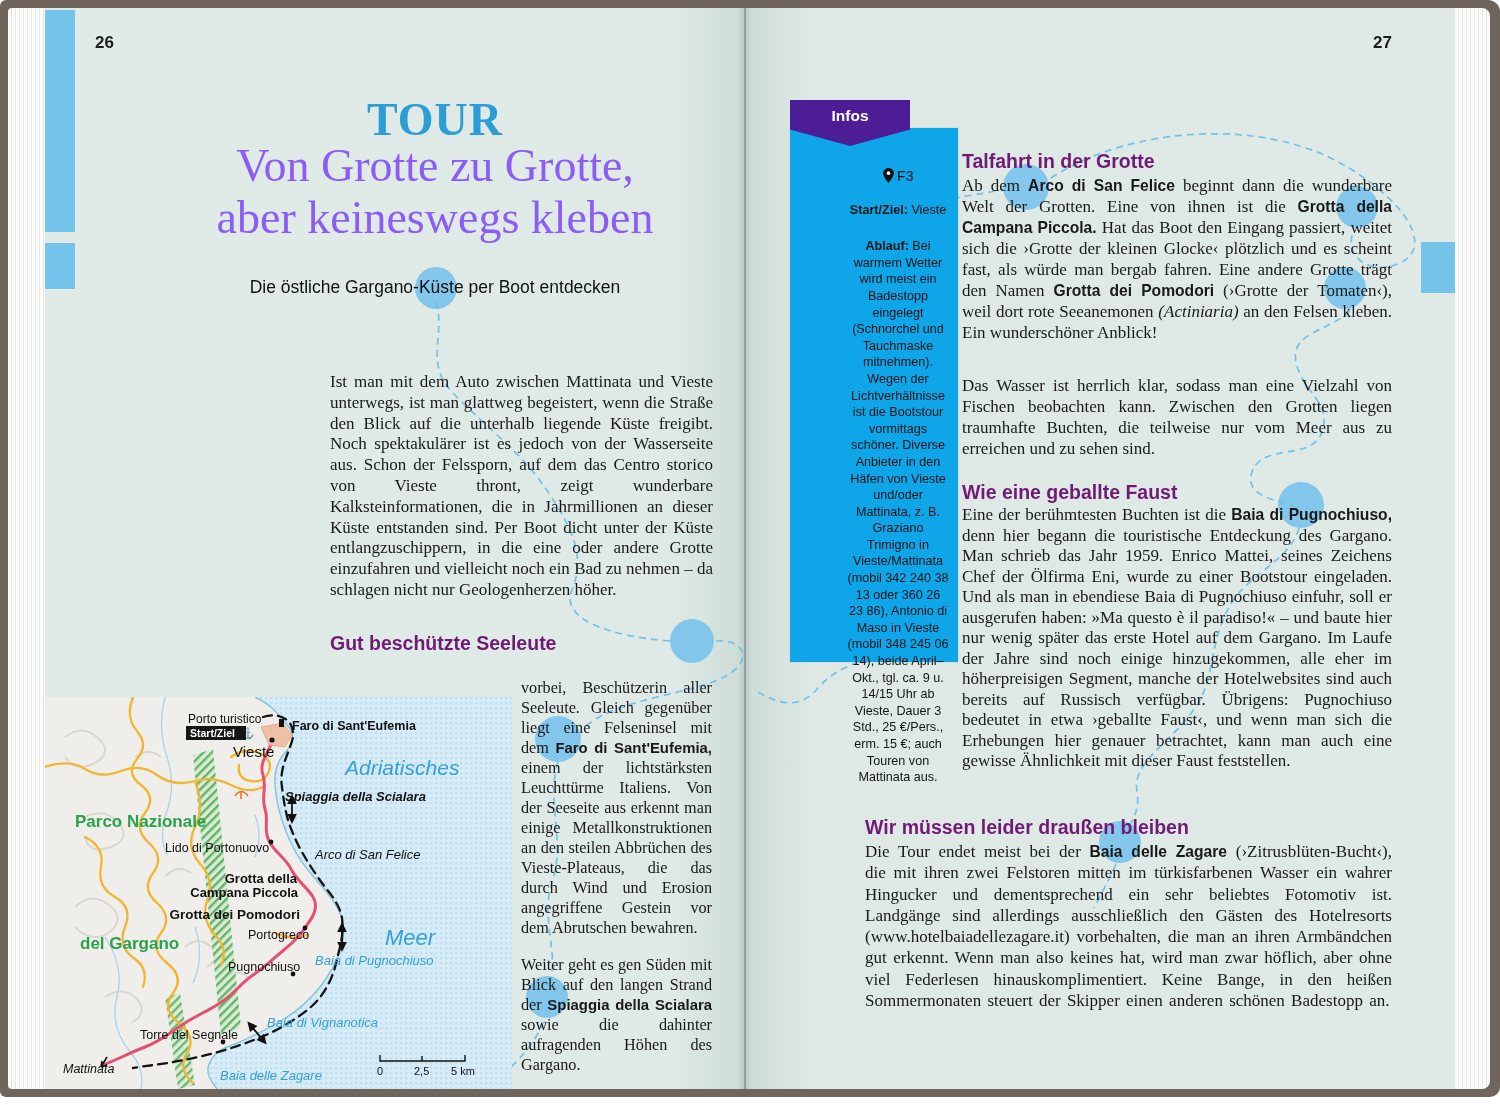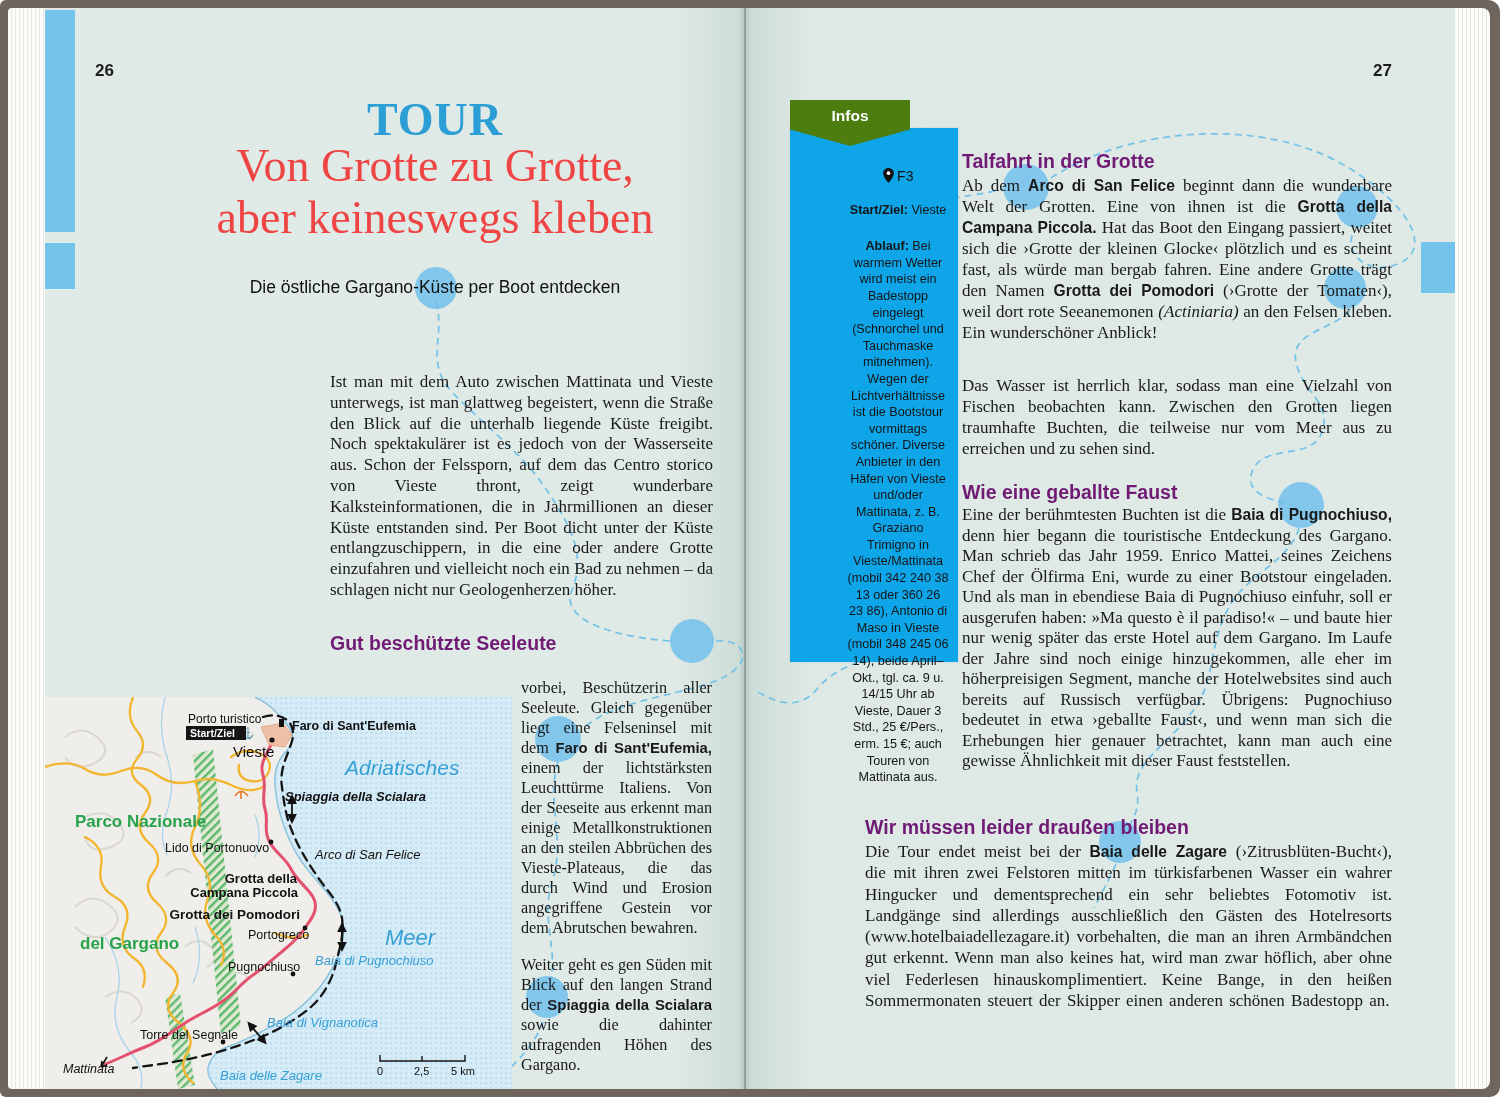--- a/index.html
+++ b/index.html
@@ -13,38 +13,38 @@
   .stack-left{left:8px;width:37px;border-radius:4px 0 0 4px;}
   .stack-right{left:1455px;width:35px;border-radius:0 8px 8px 0;}
   .page{position:absolute;top:8px;height:1081px;}
   .page-left{left:45px;width:700px;
     background:linear-gradient(to right,#e0eae6 0%,#dfe9e5 90%,#cdddd8 99%,#b7c8c4 100%);}
   .page-right{left:745px;width:710px;
     background:linear-gradient(to left,#dfe9e5 0%,#dee8e4 91%,#cdddd8 99%,#bac9c6 100%);}
   .spine{position:absolute;left:744px;top:8px;width:2px;height:1081px;background:#93a29e;}
 
   .abs{position:absolute;}
-  .pagenum{font-weight:700;font-size:17px;color:#1c1c1c;margin-top:28px;}
+  .pagenum{font-weight:700;font-size:17px;color:#1c1c1c;}
   .bluebar{background:#74c3eb;}
 
   .kicker{font-family:"Liberation Serif",serif;font-weight:700;font-size:46px;
           letter-spacing:1px;color:#2b9ed6;text-align:center;}
   .booktitle{font-family:"Liberation Serif",serif;font-size:46px;line-height:52px;
-          color:#ef4444;text-align:center;}
+          color:#8b5cf6;text-align:center;}
   .subtitle{font-weight:400;font-size:17.5px;color:#111;text-align:center;}
 
   .body{font-family:"Liberation Serif",serif;font-size:17px;line-height:21px;color:#191919;
         text-align:justify;}
   .rb{font-family:"Liberation Sans",sans-serif;font-weight:700;font-size:0.92em;}
   .ri{font-style:italic;}
   .shead{font-weight:700;font-size:19.5px;color:#701a75;}
 
   
   .infobox{background:#0ea5e9;box-shadow:0 0 0 1px rgba(0,0,0,0.04);padding-left:48px;}
-  .infobanner{background:#4d7c0f;color:#fff;font-weight:700;font-size:15.5px;
+  .infobanner{background:#4c1d95;color:#fff;font-weight:700;font-size:15.5px;
       text-align:center;padding-top:7px;box-sizing:border-box;
       clip-path:polygon(0 0,100% 0,100% 64%,50% 100%,0 64%);}
   .inftxt{font-size:12.6px;line-height:16.6px;color:#141414;text-align:center;}
   .infb{font-weight:700;}
 
   svg text{font-family:"Liberation Sans",sans-serif;}
   .deco{pointer-events:none;}
 </style>
 </head>
 <body>

